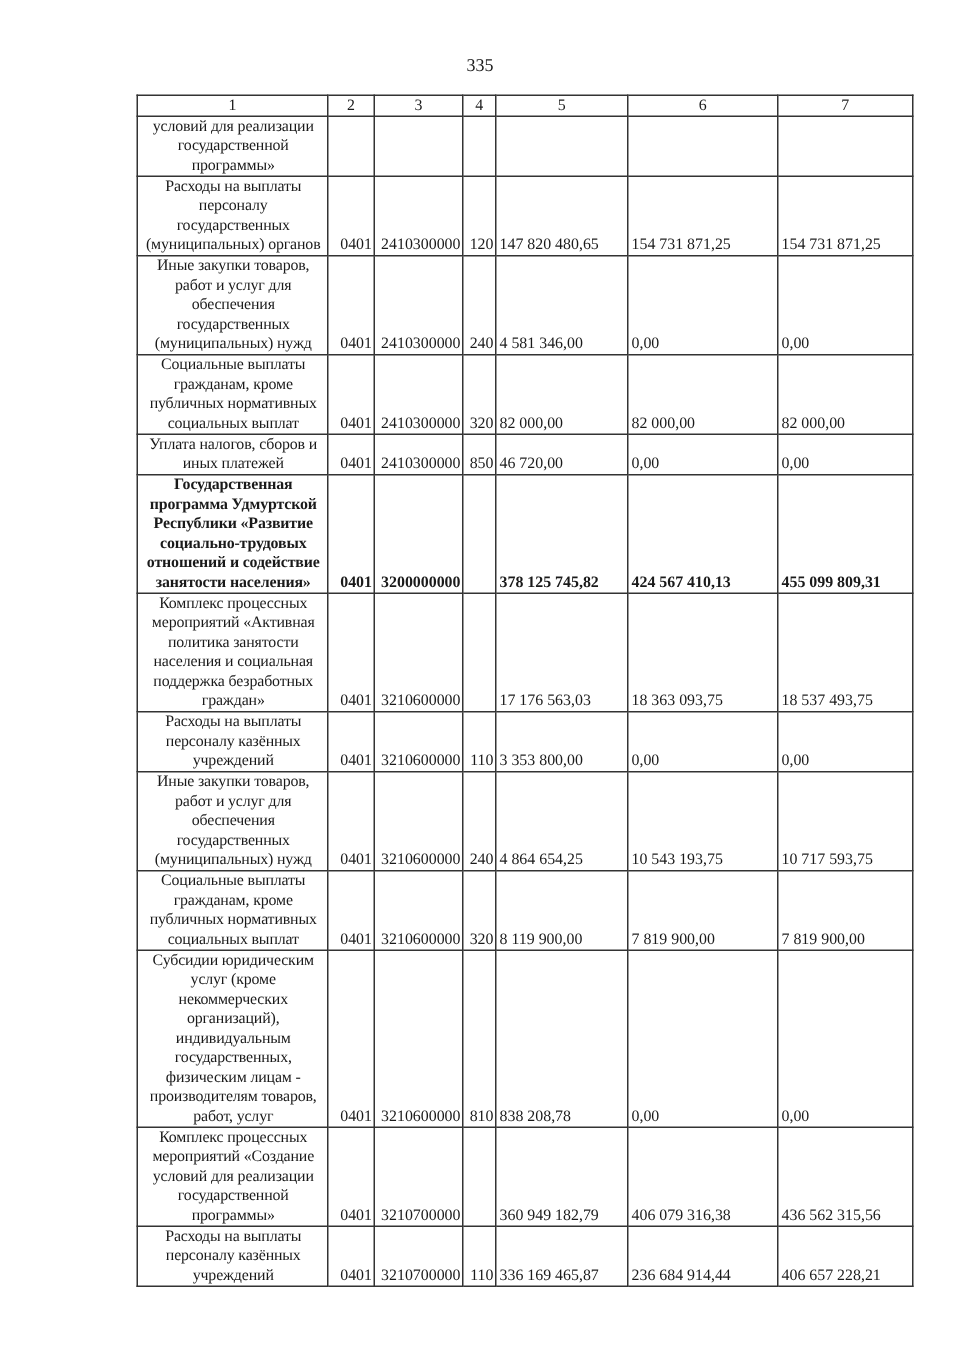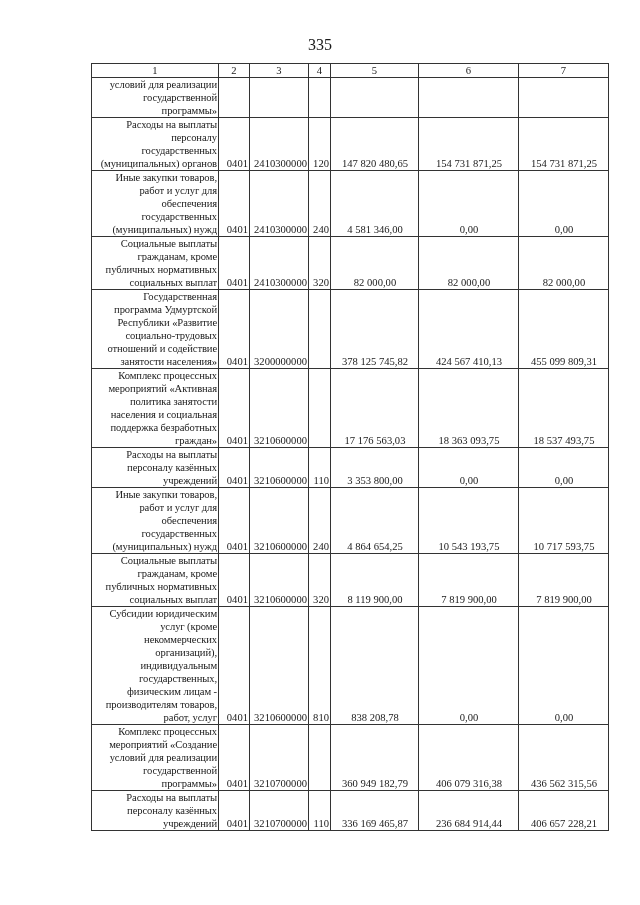--- a/index.html
+++ b/index.html
@@ -1,29 +1,29 @@
 <!DOCTYPE html>
 <html><head>
 <meta charset="utf-8">
 <style>
   html, body { margin:0; padding:0; background:#ffffff; }
   body { width:640px; height:905px; position:relative; overflow:hidden;
          font-family:"DejaVu Serif","Liberation Serif",serif; color:#1a1a1a; }
   .page-number { position:absolute; top:36px; left:0; width:640px; text-align:center;
-                 font-family:"Liberation Serif",serif; font-size:16px; }
+                 font-family:"Liberation Serif",serif; font-size:12px; }
   table.budget { position:absolute; top:63px; left:91px; width:517px;
                  border-collapse:collapse; table-layout:fixed;
                  font-family:"Liberation Serif",serif; font-size:10.6px; line-height:13px; }
   table.budget td, table.budget th { border:1px solid #333; padding:0 1px 0 2px;
                  vertical-align:bottom; overflow:hidden; white-space:nowrap; }
   table.budget th { font-weight:normal; text-align:center; height:13px; padding:0; }
-  td.name { white-space:normal !important; text-align:right; letter-spacing:-0.1px; }
+  td.name { white-space:normal !important; text-align:center; letter-spacing:-0.1px; }
   td.c2, td.c3, td.c4 { text-align:right; padding-left:2px; }
-  td.num { text-align:center; padding-right:0; }
-  tr.bold td { font-weight:normal; }
+  td.num { text-align:left; padding-right:0; }
+  tr.bold td { font-weight:bold; }
   .line { display:block; }
 </style>
 </head>
 <body>
 
 <div class="page-number">335</div>
 
 <table class="budget">
   <colgroup>
     <col style="width:127px">
@@ -95,20 +95,32 @@
           <span class="line">публичных нормативных</span>
           <span class="line">социальных выплат</span>
         </td>
         <td class="c2">0401</td>
         <td class="c3">2410300000</td>
         <td class="c4">320</td>
         <td class="num">82 000,00</td>
         <td class="num">82 000,00</td>
         <td class="num">82 000,00</td>
       </tr>
+      <tr>
+        <td class="name">
+          <span class="line">Уплата налогов, сборов и</span>
+          <span class="line">иных платежей</span>
+        </td>
+        <td class="c2">0401</td>
+        <td class="c3">2410300000</td>
+        <td class="c4">850</td>
+        <td class="num">46 720,00</td>
+        <td class="num">0,00</td>
+        <td class="num">0,00</td>
+      </tr>
       <tr class="bold">
         <td class="name">
           <span class="line">Государственная</span>
           <span class="line">программа Удмуртской</span>
           <span class="line">Республики «Развитие</span>
           <span class="line">социально-трудовых</span>
           <span class="line">отношений и содействие</span>
           <span class="line">занятости населения»</span>
         </td>
         <td class="c2">0401</td>

